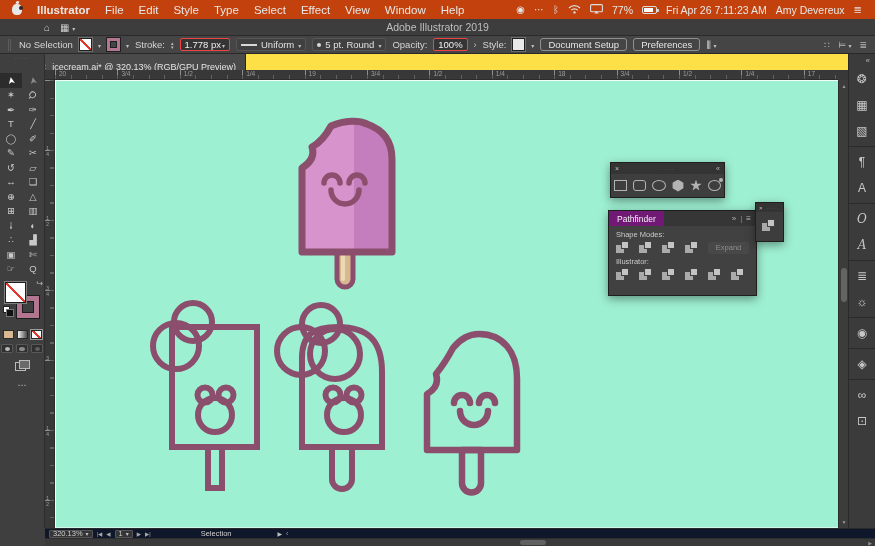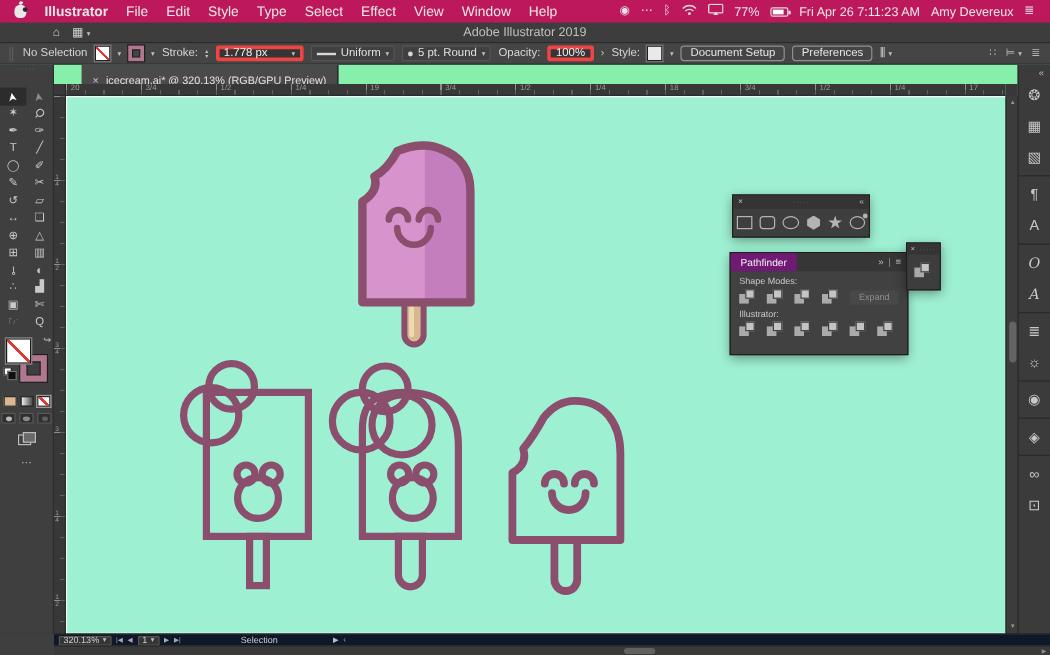--- a/index.html
+++ b/index.html
@@ -1,21 +1,21 @@
 <!DOCTYPE html>
 <html style="--canvas-mint: #9ef0d2; --artwork-outline: #8b4e6c; --popsicle-light: #d793cc; --popsicle-dark: #c57ebd; --stick-tan: #d8b791; --stick-highlight: #ecdab2; --none-slash-red: #e03a2f; --stroke-swatch-plum: #b27691;"><head>
 <meta charset="utf-8">
 <style>
   *{box-sizing:border-box;margin:0;padding:0}
   html,body{background:#1b1b1b}
   .screen{position:relative;width:875px;height:546px;overflow:hidden;background:#333;
     font-family:"Liberation Sans","DejaVu Sans",sans-serif;color:#ddd;-webkit-font-smoothing:antialiased}
 
   
-  .menubar{position:absolute;left:0;top:0;width:875px;height:19px;background:#be185d;
+  .menubar{position:absolute;left:0;top:0;width:875px;height:19px;background:#c2410c;
     display:flex;align-items:center;padding:0 12px;font-size:11.5px;color:#e8e8e8}
   .mleft{display:flex;align-items:center;gap:15px}
   .appname{font-weight:bold}
   .mitem{cursor:default}
   .apple{position:relative;width:10px;height:11px;background:#e8e8e8;border-radius:46% 46% 42% 42%}
   .apple::before{content:"";position:absolute;left:4px;top:-3px;width:3px;height:3px;background:#e8e8e8;border-radius:60% 0 60% 0;transform:rotate(20deg)}
   .apple::after{content:"";position:absolute;right:-1px;top:2px;width:4px;height:4px;background:#282828;border-radius:50%}
   .mright{margin-left:auto;display:flex;align-items:center;gap:9px;font-size:10.5px}
   .sico{font-size:10px;color:#e3e3e3;line-height:1}
   .batt{position:relative;width:15px;height:8px;border:1px solid #dcdcdc;border-radius:2px;padding:1px}
@@ -40,30 +40,30 @@
   
   .controlbar{position:absolute;left:0;top:36px;width:875px;height:18px;background:#454545;border-bottom:1px solid #292929;display:flex;align-items:center;gap:6px;padding:0 8px;font-size:9.5px;color:#e0e0e0}
   .cb-grip{width:3px;height:12px;border-left:1px solid #5c5c5c;border-right:1px solid #5c5c5c;margin-right:2px}
   .chev::after{content:"▾";font-size:6px;color:#c0c0c0}
   .gt::after{content:"›";font-size:9px;color:#c0c0c0}
   .fillsw{width:13px;height:13px;background:#fff;border:1px solid #1f1f1f;box-shadow:0 0 0 1px #6e6e6e;
     background-image:linear-gradient(45deg,transparent 44%,var(--none-slash-red) 44%,var(--none-slash-red) 56%,transparent 56%)}
   .stroksw{width:13px;height:13px;border:3px solid var(--stroke-swatch-plum);box-shadow:0 0 0 1px #1f1f1f,inset 0 0 0 1px #1f1f1f}
   .stepper{display:flex;flex-direction:column;justify-content:center;line-height:4px}
   .stepper span{font-size:5px;color:#c0c0c0}
-  .cb-val{background:#353535;border:3px solid #ef4444;border-radius:2px;height:13px;display:flex;align-items:center;padding:0 4px;gap:20px;color:#eee}
+  .cb-val{background:#353535;border:1px solid #ef4444;border-radius:2px;height:13px;display:flex;align-items:center;padding:0 4px;gap:1px;color:#eee}
   .cb-dd{background:#404040;border:1px solid #565656;border-radius:2px;height:13px;display:flex;align-items:center;padding:0 4px;gap:4px}
   .lineglyph{width:16px;height:2px;background:#d8d8d8}
   .dotglyph{width:4px;height:4px;border-radius:50%;background:#d8d8d8}
   .cb-btn{border:1px solid #909090;border-radius:3px;height:13px;display:flex;align-items:center;padding:0 7px;color:#e6e6e6}
   .cb-lab{color:#d6d6d6}
   .cbr{margin-left:auto;display:flex;align-items:center;gap:8px;color:#b9b9b9;font-size:9px}
 
   
-  .tabbar{position:absolute;left:0;top:54px;width:875px;height:27px;background:#86efac;border-bottom:1px solid #252525;display:flex;padding-left:68px}
+  .tabbar{position:absolute;left:0;top:54px;width:875px;height:27px;background:#fde047;border-bottom:1px solid #252525;display:flex;padding-left:32px}
   .tab{background:#4a4a4a;display:flex;align-items:center;gap:6px;padding:0 9px;font-size:9px;color:#e3e3e3;border-right:1px solid #252525}
   .x::after{content:"×";color:#c6c6c6}
 
   
   .toolbar{position:absolute;left:0;top:54px;width:45px;height:474px;background:#3f3f3f;border-right:1px solid #2d2d2d}
   .grip{text-align:center;color:#6f6f6f;font-size:6px;line-height:8px}
   .grip::after{content:"·····";letter-spacing:1px}
   #tools{display:grid;grid-template-columns:1fr 1fr;grid-auto-rows:14.5px;margin-top:11px}
   .tool{display:flex;align-items:center;justify-content:center;color:#c9c9c9;font-size:9.5px;cursor:default}
   .tool.sel{background:#2c2c2c;color:#fff}

